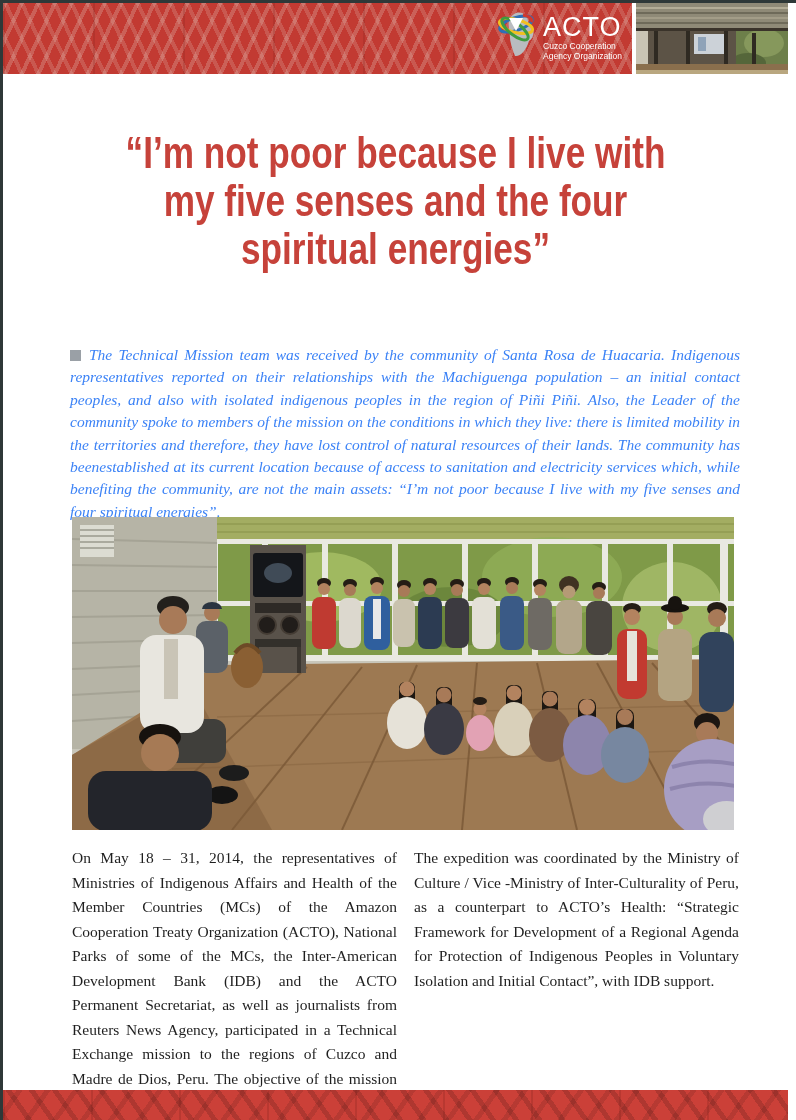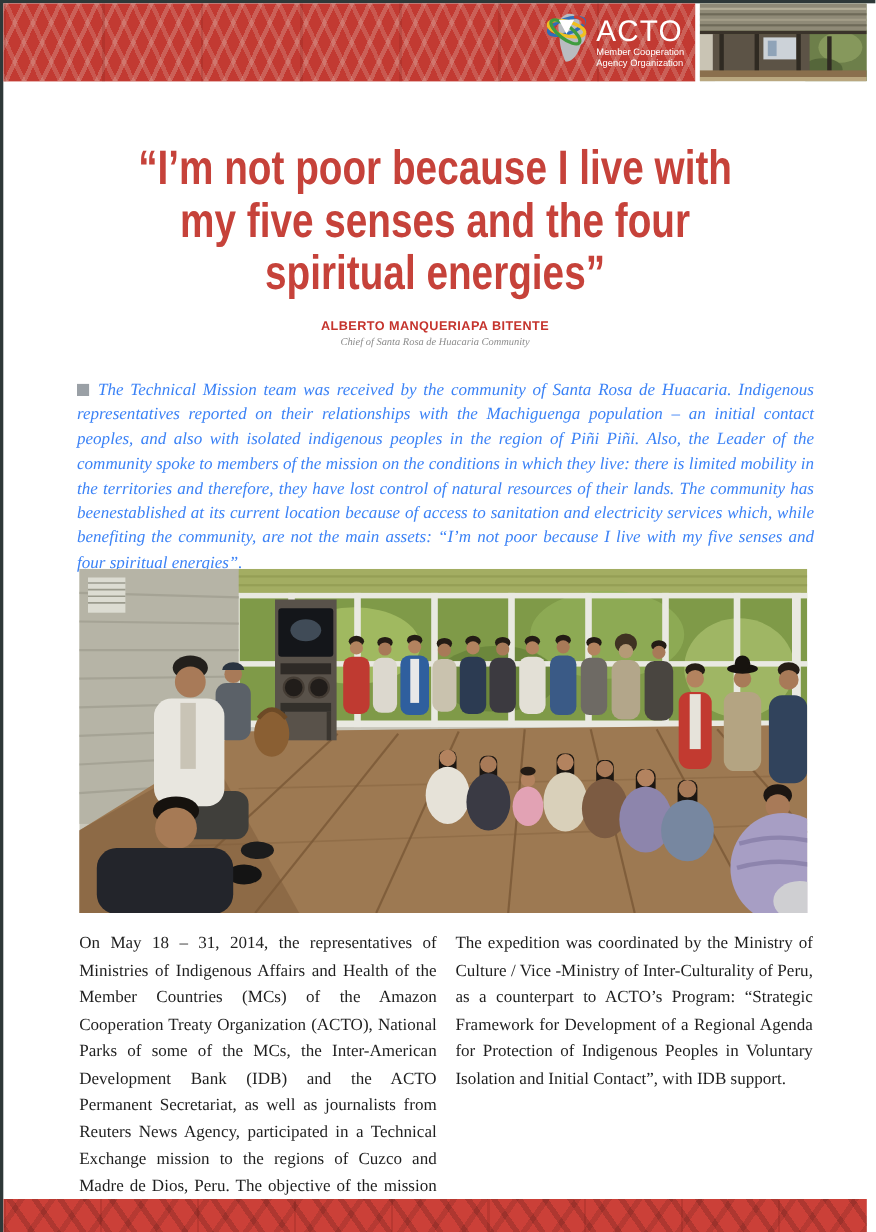--- a/index.html
+++ b/index.html
@@ -92,21 +92,21 @@
           <ellipse cx="21" cy="14" rx="17" ry="6.5" fill="none" stroke="#2e6fb7" stroke-width="3" transform="rotate(-18 21 14)"></ellipse>
           <ellipse cx="21" cy="16" rx="17" ry="6.5" fill="none" stroke="#f0c020" stroke-width="3" transform="rotate(14 21 16)"></ellipse>
           <ellipse cx="20" cy="19" rx="16" ry="6" fill="none" stroke="#3f9c3f" stroke-width="3" transform="rotate(38 20 19)"></ellipse>
           <path d="M28,5 A16 6 0 0 1 36,12" fill="none" stroke="#d0392e" stroke-width="3"></path>
           <path d="M14,8 L28,8 L21,21 Z" fill="#ffffff"></path>
         </svg>
       </span>
       <span class="logo-text">
         <div class="acronym">ACTO</div>
         <div class="orgname">
-          <div>Member Cooperation</div>
+          <div>Cuzco Cooperation</div>
           <div>Agency Organization</div>
         </div>
       </span>
     </div>
   </div>
 
   <div class="header-photo">
     <svg width="152" height="71" viewBox="0 0 152 71" preserveAspectRatio="none">
       <rect width="152" height="71" fill="#7d8a58"></rect>
       <rect x="0" y="26" width="14" height="45" fill="#c9c4b4"></rect>
@@ -130,24 +130,20 @@
       <rect x="0" y="67" width="152" height="4" fill="#b9a77f"></rect>
     </svg>
   </div>
 
   <h1 class="headline">
     <span style="display:block">“I’m not poor because I live with</span>
     <span style="display:block">my five senses and the four</span>
     <span style="display:block">spiritual energies”</span>
   </h1>
 
-  <div class="byline">
-    <div class="byline-name">ALBERTO MANQUERIAPA BITENTE</div>
-    <div class="byline-title">Chief of Santa Rosa de Huacaria Community</div>
-  </div>
 
   <div class="lead">
     <span class="lead-square"></span><span>The Technical Mission team was received by the community of Santa Rosa de Huacaria. Indigenous representatives reported on their relationships with the Machiguenga population – an initial contact peoples, and also with isolated indigenous peoples in the region of Piñi Piñi. Also, the Leader of the community spoke to members of the mission on the conditions in which they live: there is limited mobility in the territories and therefore, they have lost control of natural resources of their lands. The community has beenestablished at its current location because of access to sanitation and electricity services which, while benefiting the community, are not the main assets: “I’m not poor because I live with my five senses and four spiritual energies”.</span>
   </div>
 
   <div class="photo-wrap">
     <svg width="662" height="313" viewBox="0 0 662 313" preserveAspectRatio="none">
       <rect width="662" height="313" fill="#c8c6ba"></rect>
 
       <g>
@@ -375,19 +371,19 @@
         </g>
       </g>
     </svg>
   </div>
 
   <div class="columns">
     <div class="col">
       <p>On May 18 – 31, 2014, the representatives of Ministries of Indigenous Affairs and Health of the Member Countries (MCs) of the Amazon Cooperation Treaty Organization (ACTO), National Parks of some of the MCs, the Inter-American Development Bank (IDB) and the ACTO Permanent Secretariat, as well as journalists from Reuters News Agency, participated in a Technical Exchange mission to the regions of Cuzco and Madre de Dios, Peru. The objective of the mission was to exchange</p>
     </div>
     <div class="col">
-      <p>The expedition was coordinated by the Ministry of Culture / Vice -Ministry of Inter-Culturality of Peru, as a counterpart to ACTO’s Program: “Strategic Framework for Development of a Regional Agenda for Protection of Indigenous Peoples in Voluntary Isolation and Initial Contact”, with IDB support.</p>
+      <p>The expedition was coordinated by the Ministry of Culture / Vice -Ministry of Inter-Culturality of Peru, as a counterpart to ACTO’s Health: “Strategic Framework for Development of a Regional Agenda for Protection of Indigenous Peoples in Voluntary Isolation and Initial Contact”, with IDB support.</p>
     </div>
   </div>
 
   <div class="footer-band"></div>
 
 </div>
 
 </body></html>

